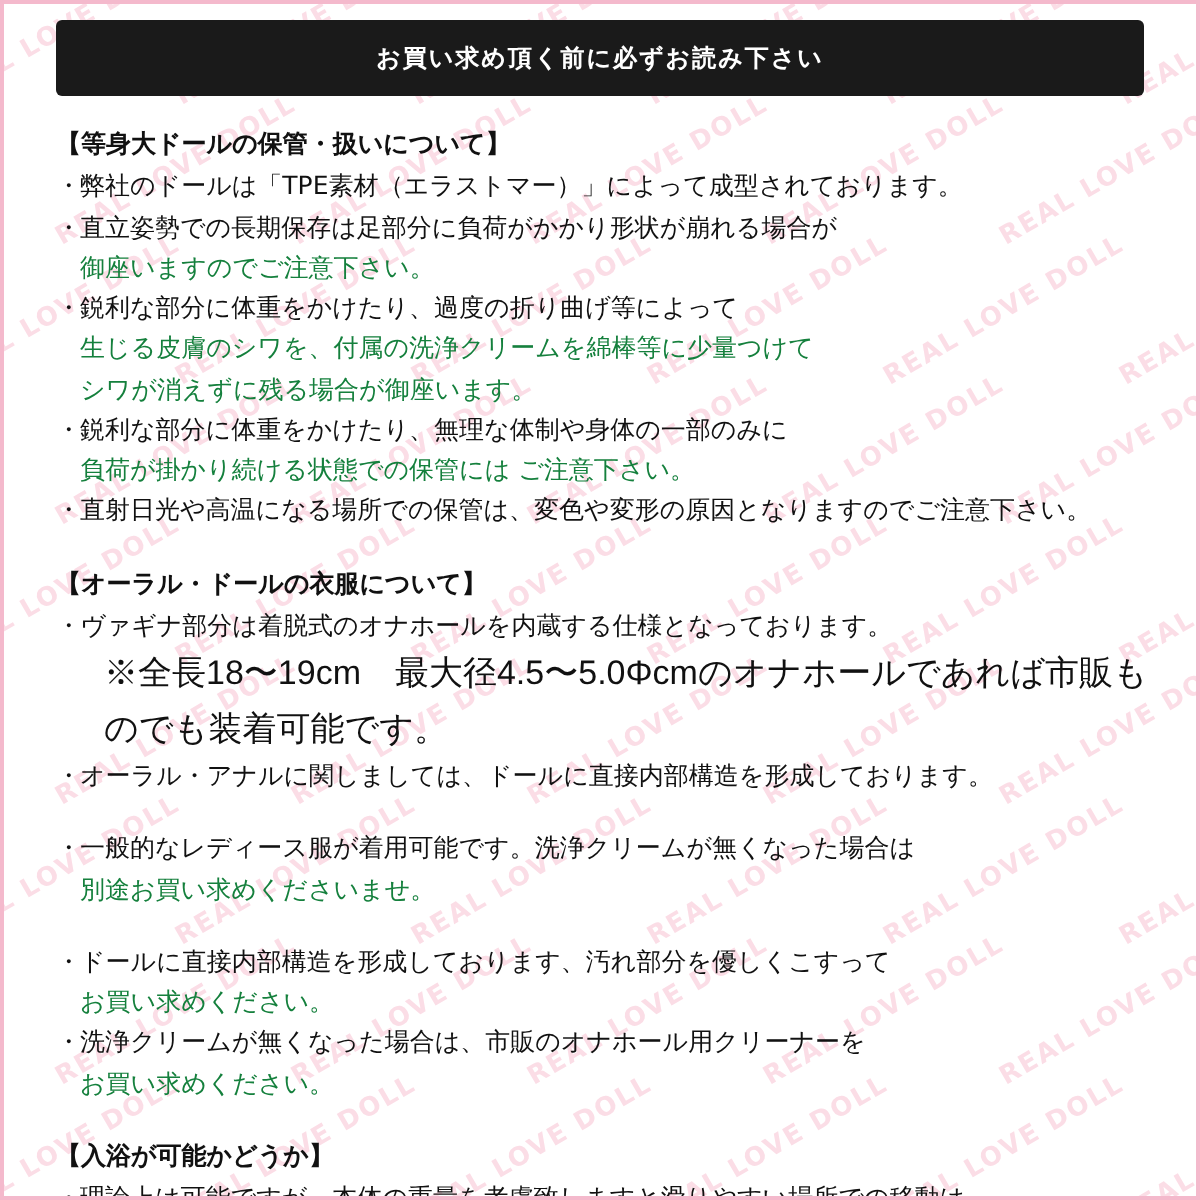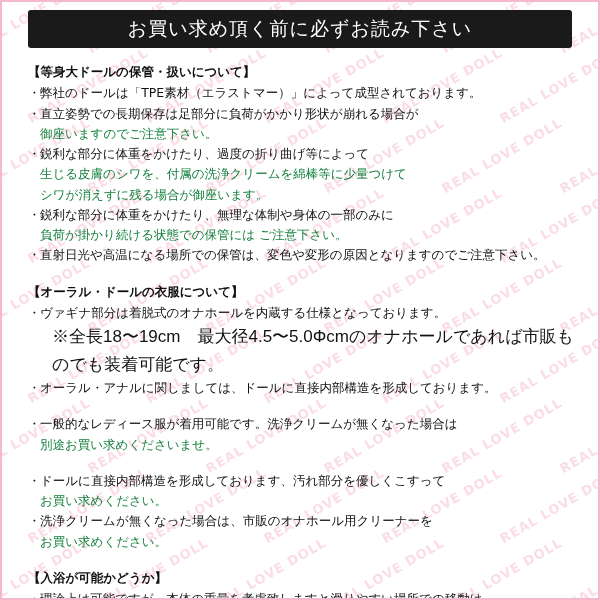--- a/index.html
+++ b/index.html
@@ -52,22 +52,22 @@
     height: 38px;
     background: #1a1a1a;
     border-radius: 3px;
     display: flex;
     align-items: center;
     justify-content: center;
     z-index: 3;
   }
   #title-text {
     color: #ffffff;
-    font-size: 19px;
-    font-weight: normal;
+    font-size: 12px;
+    font-weight: bold;
     letter-spacing: 1px;
     font-family: "DejaVu Sans", "Liberation Sans", sans-serif;
   }
   #body-area {
     position: relative;
     padding: 14px 20px 0 26px;
     z-index: 2;
   }
   .section {
     margin-bottom: 16px;

